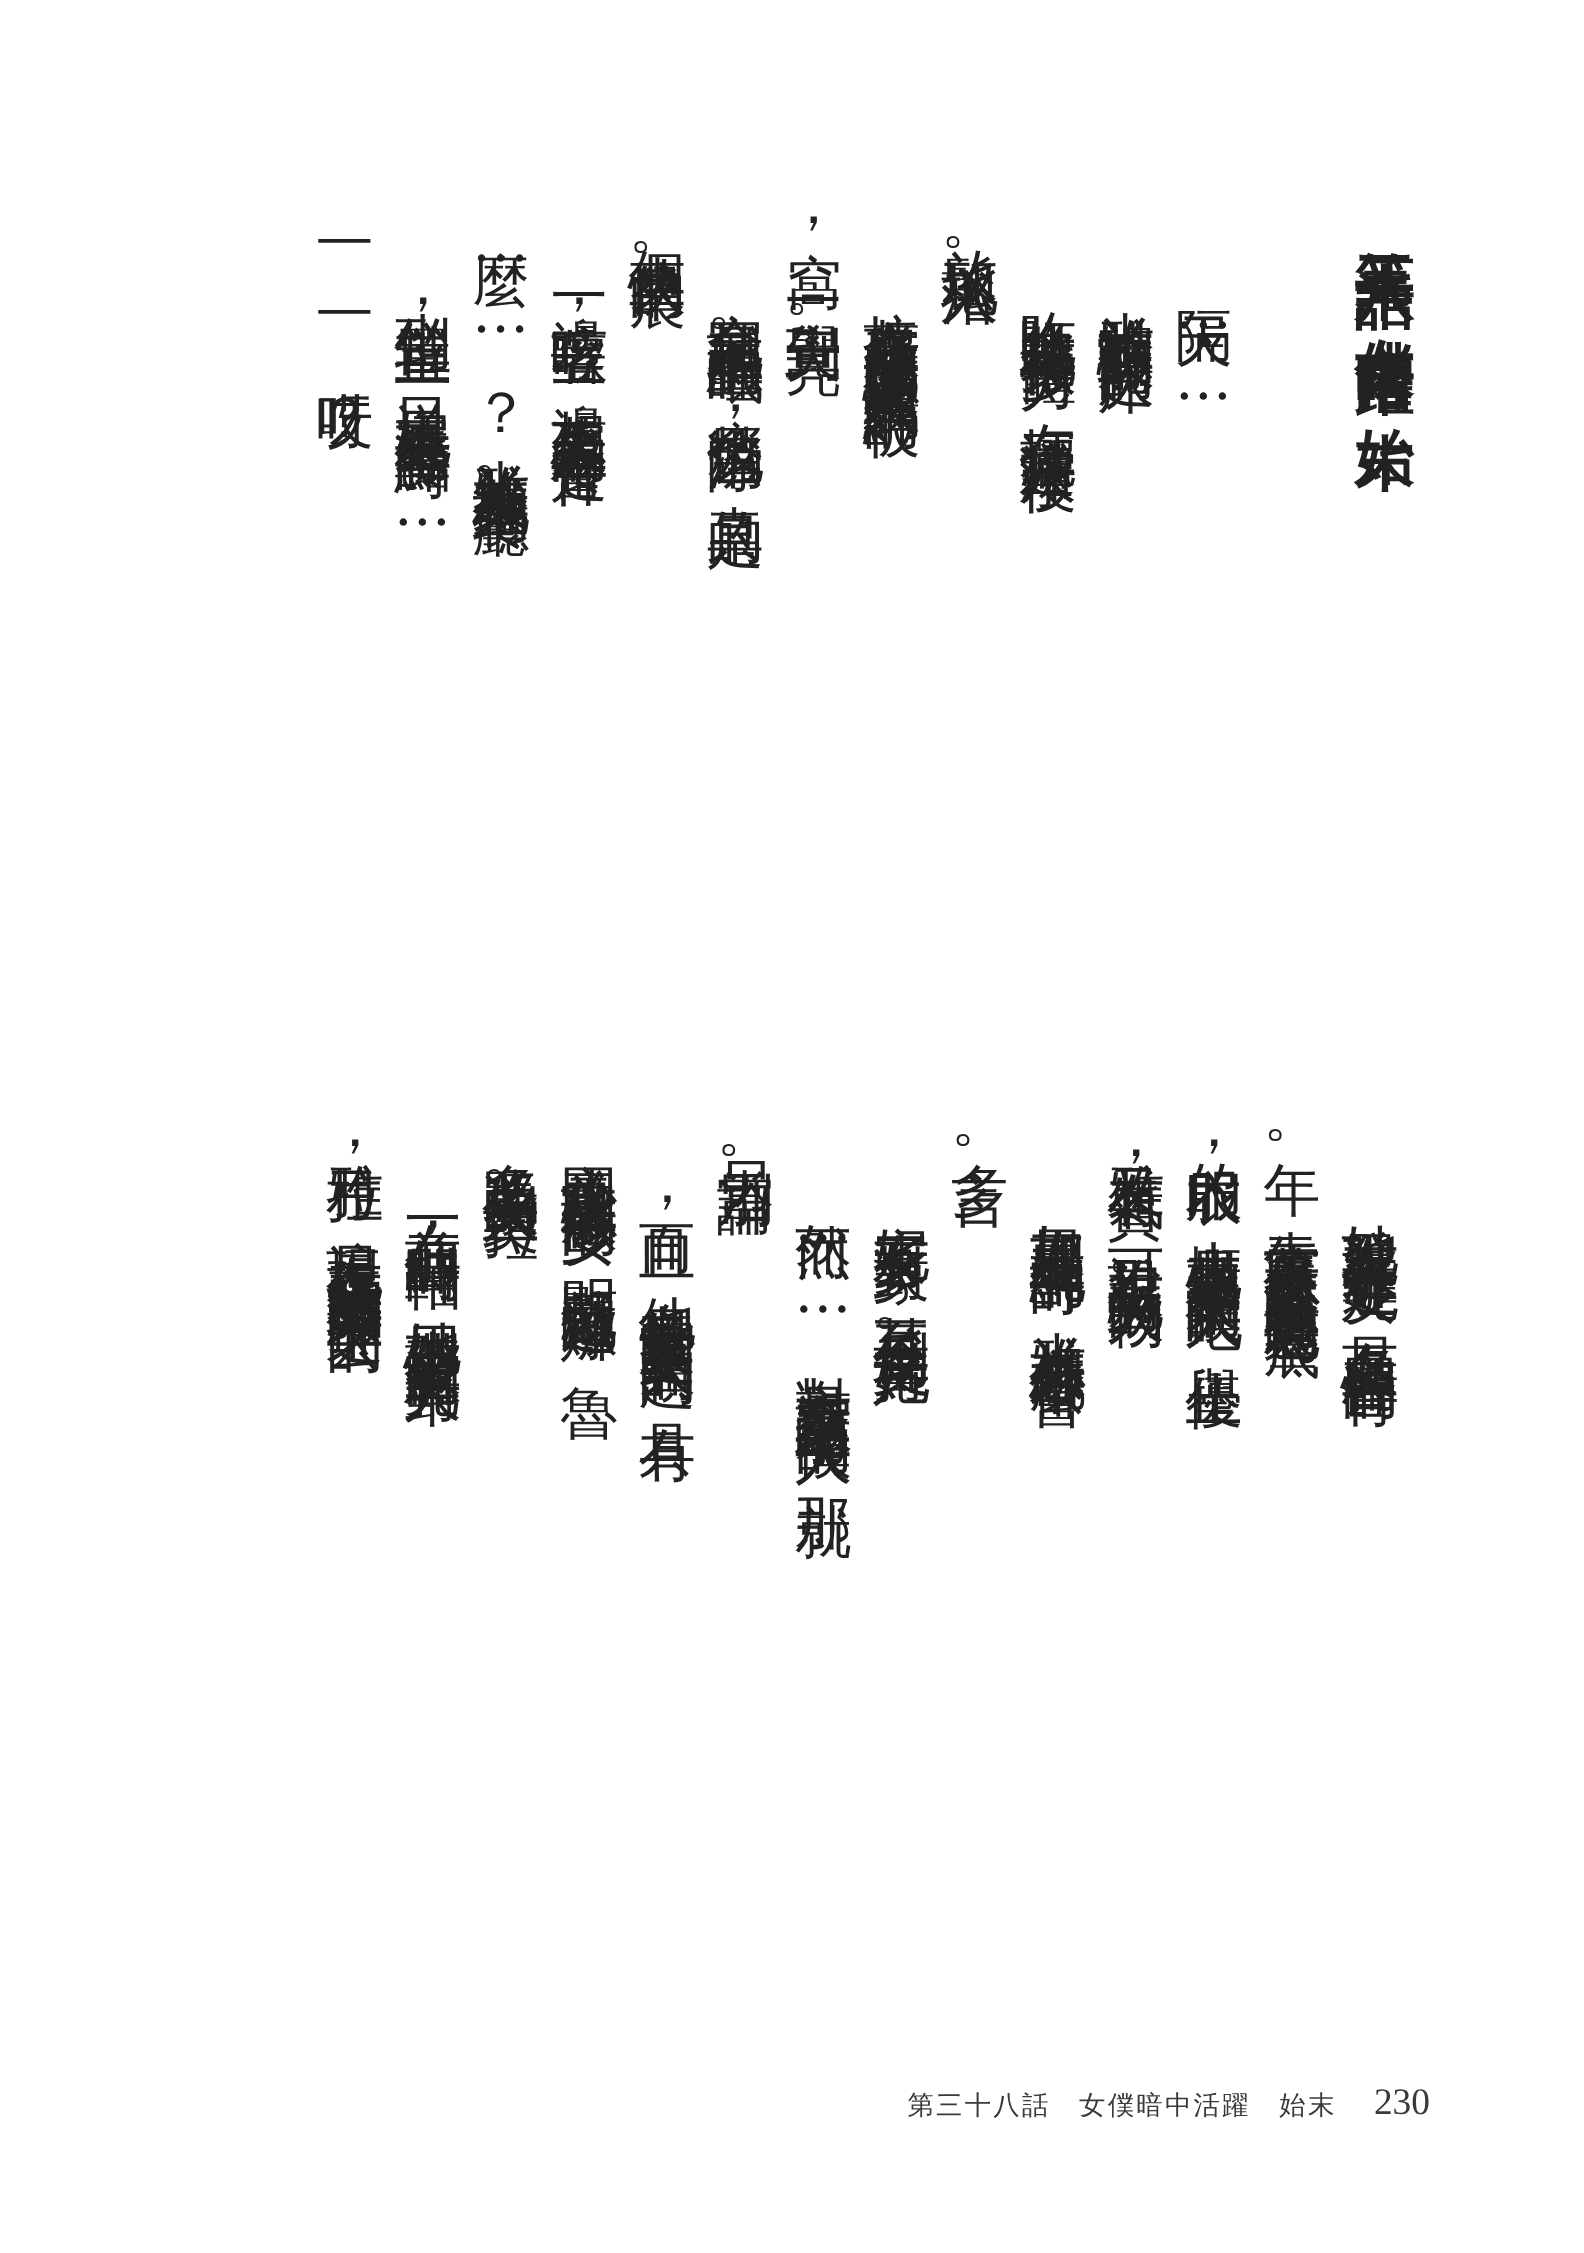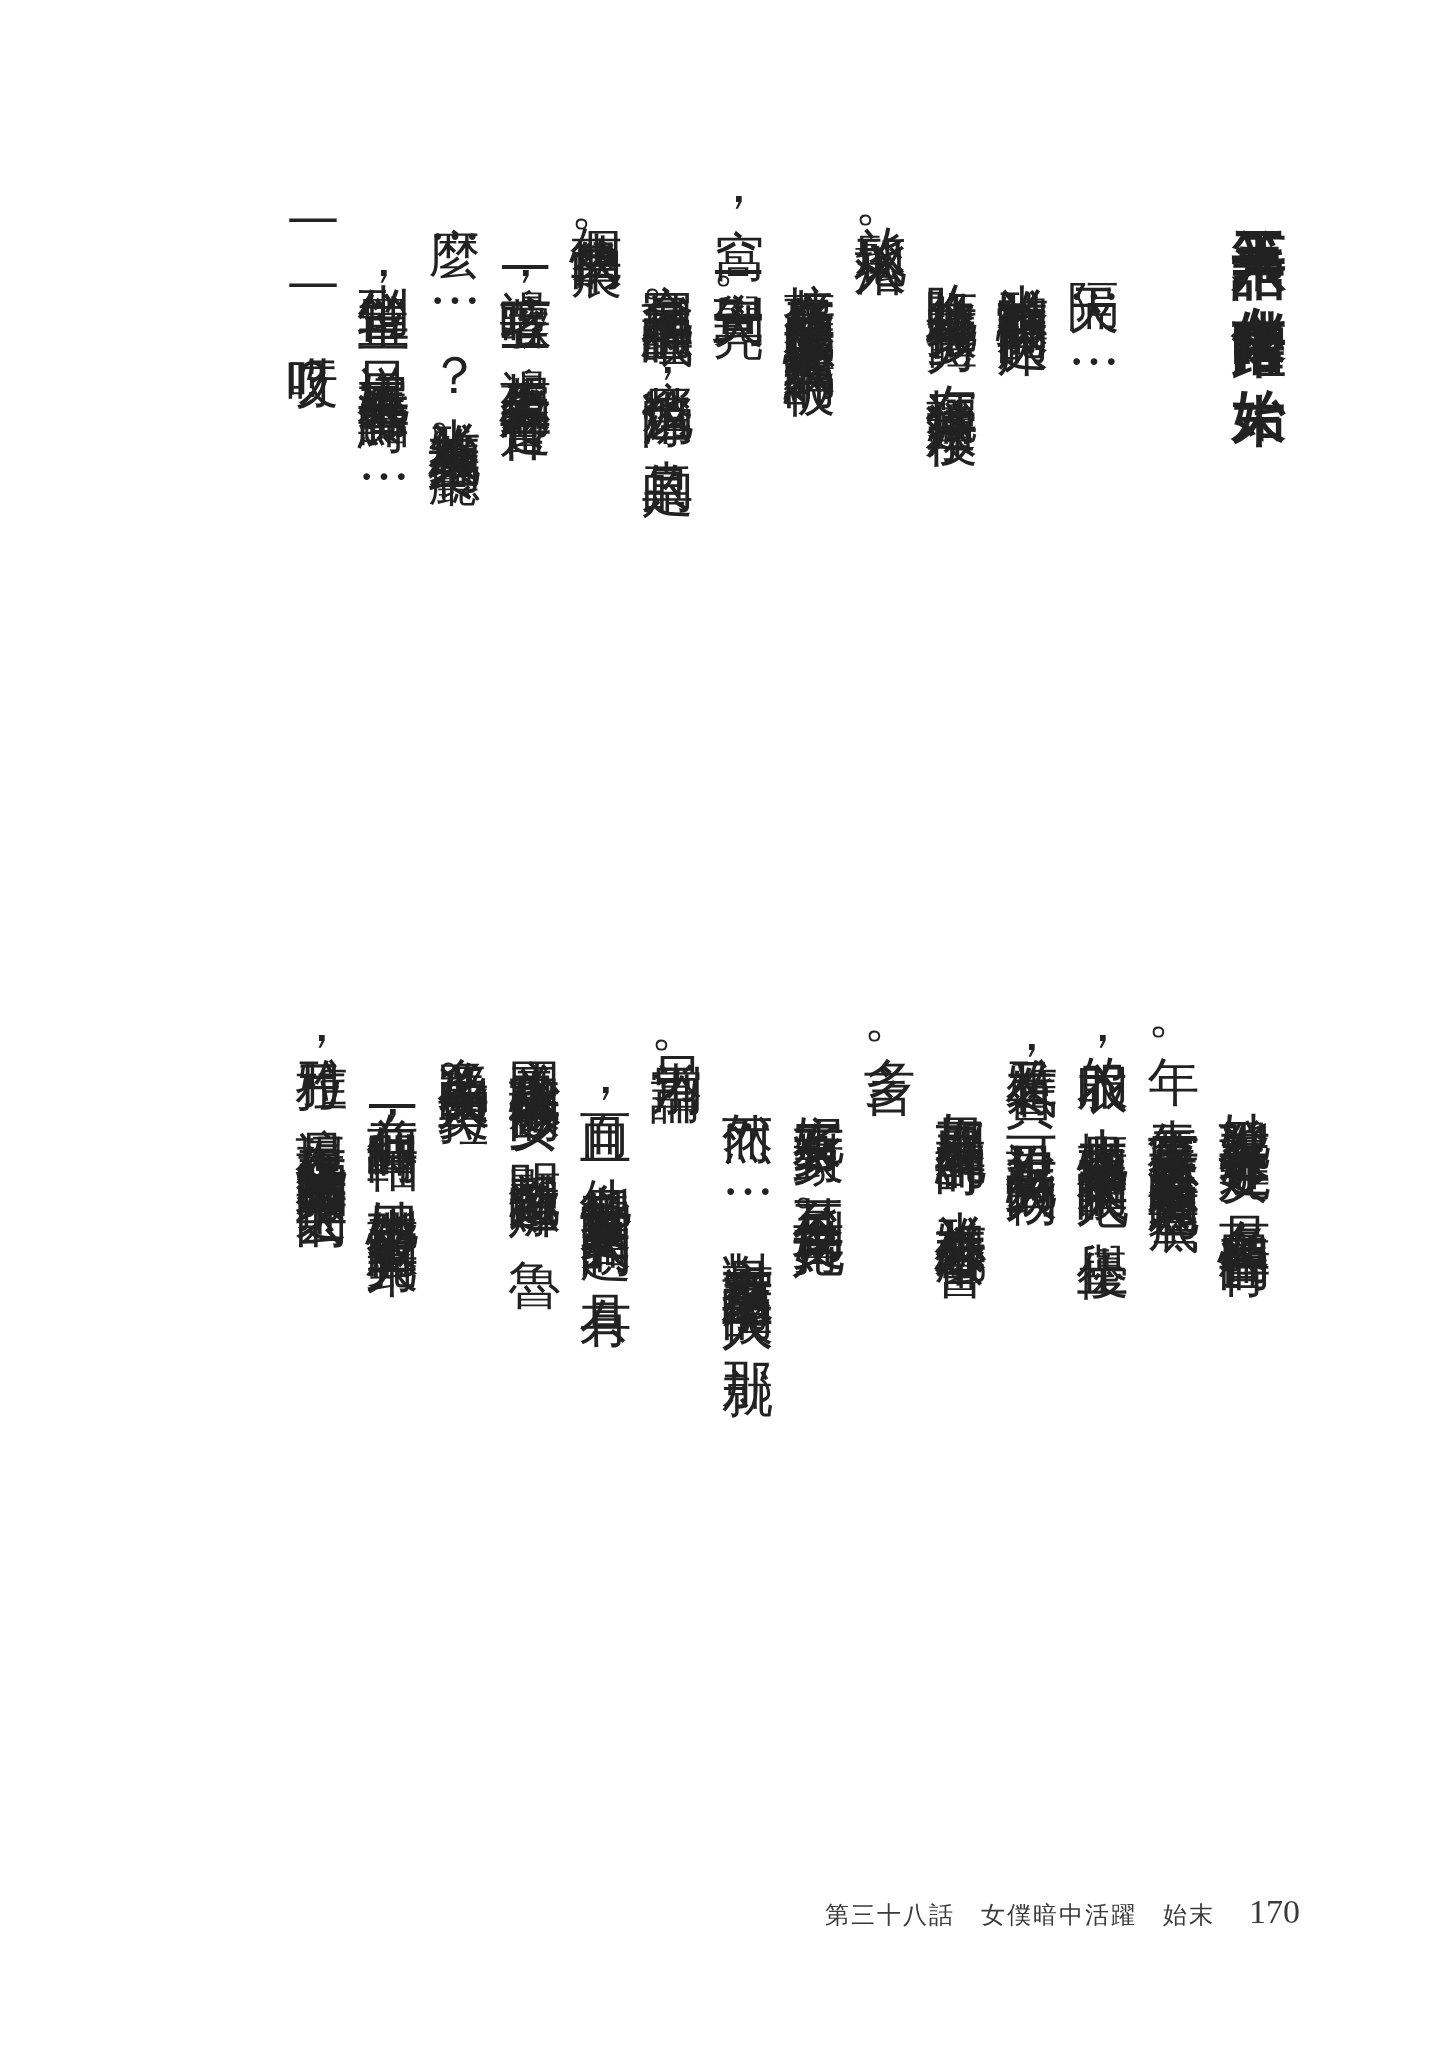--- a/index.html
+++ b/index.html
@@ -105,16 +105,16 @@
     <span class="line">另當別論。</span>
     <span class="line indent">而且，他身旁的少女又是更大的問題。具有</span>
     <span class="line">帝國少數民族特徵的少女，明顯就是迪歐娜·魯</span>
     <span class="line">多路馮的僕人里奧菈。</span>
     <span class="line indent">在前一個時間軸，她用帶著恨意的目光對米</span>
     <span class="line">雅拉弓，這是現在仍在米雅的腦海中揮之不去的</span>
   </div>
 
   <div class="footer">
     <span class="footer-title">第三十八話　女僕暗中活躍　始末</span>
-    <span class="footer-page">170</span>
+    <span class="footer-page">230</span>
   </div>
 
 </div>
 
 </body></html>

